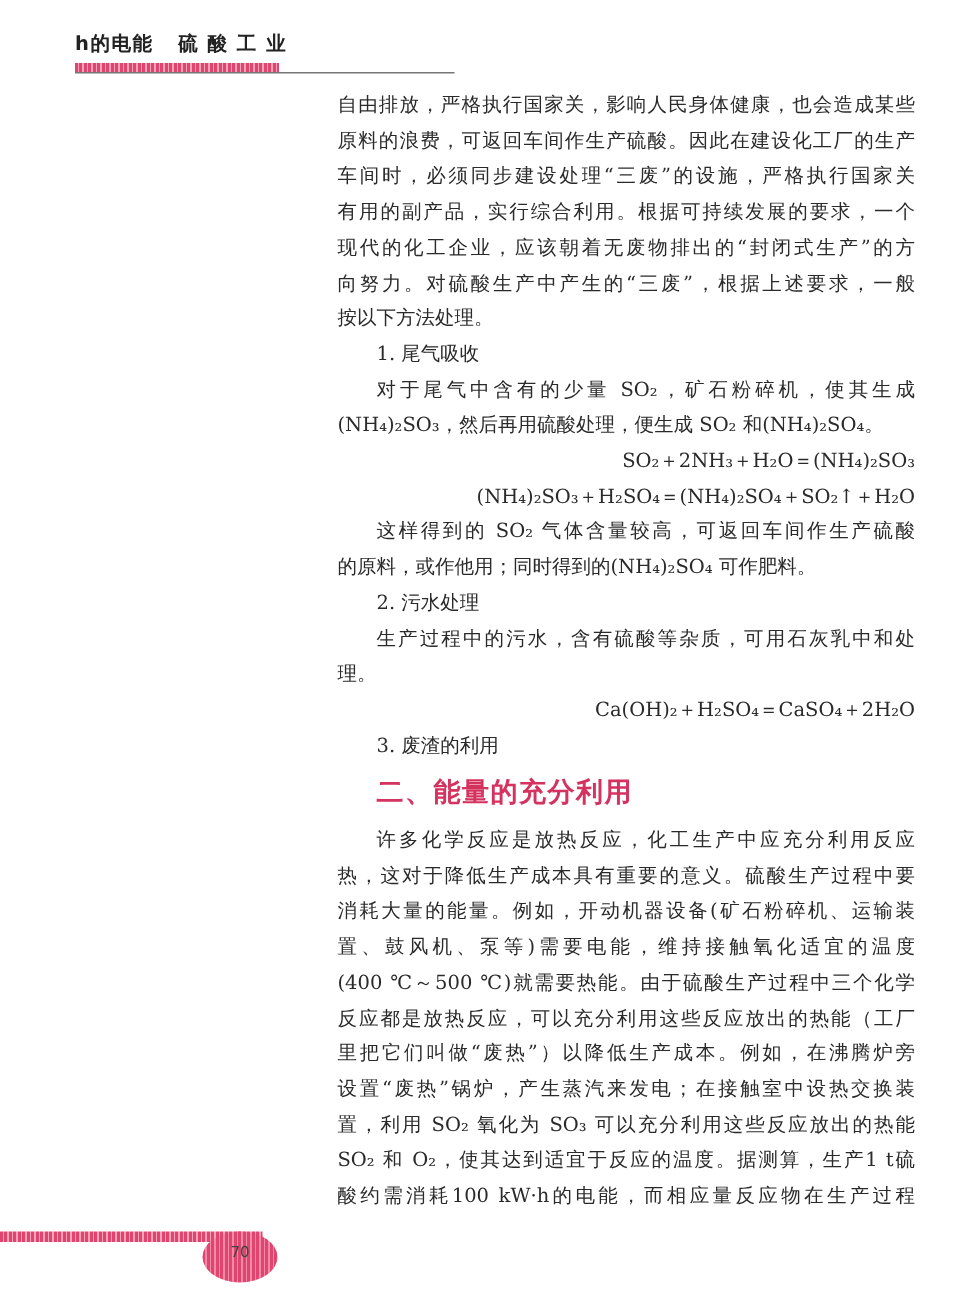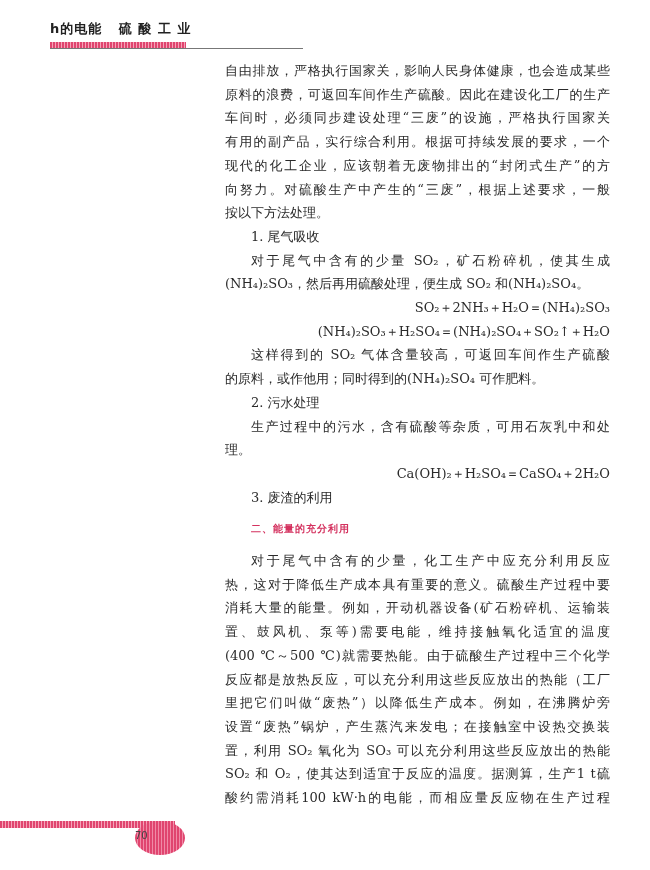--- a/index.html
+++ b/index.html
@@ -25,33 +25,33 @@
     font-size: 13px; line-height: 23.7px; color: #2a2a2a;
   }
   .p { margin: 0; text-align: justify; text-align-last: justify; }
   .p.last { text-align-last: left; }
   .indent { text-indent: 26px; }
   .sub-head { margin: 0; padding-left: 26px; }
   .eq { margin: 0; text-align: right; }
   .section-title {
     margin: 8px 0 8px 26px;
     font-family: "DejaVu Sans", "Liberation Sans", sans-serif;
-    font-weight: bold; font-size: 10px; color: #d4325f; letter-spacing: 1px;
+    font-weight: bold; font-size: 18px; color: #d4325f; letter-spacing: 1px;
   }
   .footer-bar {
     position: absolute; left: 0; top: 821px; width: 175px; height: 7px;
     background: repeating-linear-gradient(90deg, #e0456f 0 2px, #f4a3b8 2px 3px);
   }
   .page-ellipse {
     position: absolute; left: 135px; top: 821px; width: 50px; height: 34px;
     border-radius: 50%;
     background: repeating-linear-gradient(90deg, #e0456f 0 2px, #f08aa6 2px 3px);
   }
   .page-number {
-    position: absolute; left: 135px; top: 830px; width: 50px; 
+    position: absolute; left: 135px; top: 830px; width: 50px; text-align: center;
     font-family: "DejaVu Sans", "Liberation Sans", sans-serif; font-size: 10px; color: #444;
   }
 </style>
 </head>
 <body>
 
 <div class="header-title"><span>h的电能</span>   <span>硫 酸 工 业</span></div>
 <div class="header-bar"></div>
 <div class="header-line"></div>
 
@@ -83,21 +83,21 @@
     <p class="p indent">生产过程中的污水，含有硫酸等杂质，可用石灰乳中和处</p>
     <p class="p last">理。</p>
   </div>
   <p class="eq">Ca(OH)₂＋H₂SO₄＝CaSO₄＋2H₂O</p>
 
   <p class="sub-head">3. 废渣的利用</p>
 
   <h2 class="section-title">二、能量的充分利用</h2>
 
   <div>
-    <p class="p indent">对于尾气中含有的少量，化工生产中应充分利用反应</p>
+    <p class="p indent">许多化学反应是放热反应，化工生产中应充分利用反应</p>
     <p class="p">热，这对于降低生产成本具有重要的意义。硫酸生产过程中要</p>
     <p class="p">消耗大量的能量。例如，开动机器设备(矿石粉碎机、运输装</p>
     <p class="p">置、鼓风机、泵等)需要电能，维持接触氧化适宜的温度</p>
     <p class="p">(400 ℃～500 ℃)就需要热能。由于硫酸生产过程中三个化学</p>
     <p class="p">反应都是放热反应，可以充分利用这些反应放出的热能（工厂</p>
     <p class="p">里把它们叫做“废热”）以降低生产成本。例如，在沸腾炉旁</p>
     <p class="p">设置“废热”锅炉，产生蒸汽来发电；在接触室中设热交换装</p>
     <p class="p">置，利用 SO₂ 氧化为 SO₃ 可以充分利用这些反应放出的热能</p>
     <p class="p">SO₂ 和 O₂，使其达到适宜于反应的温度。据测算，生产1 t硫</p>
     <p class="p">酸约需消耗100 kW·h的电能，而相应量反应物在生产过程</p>

